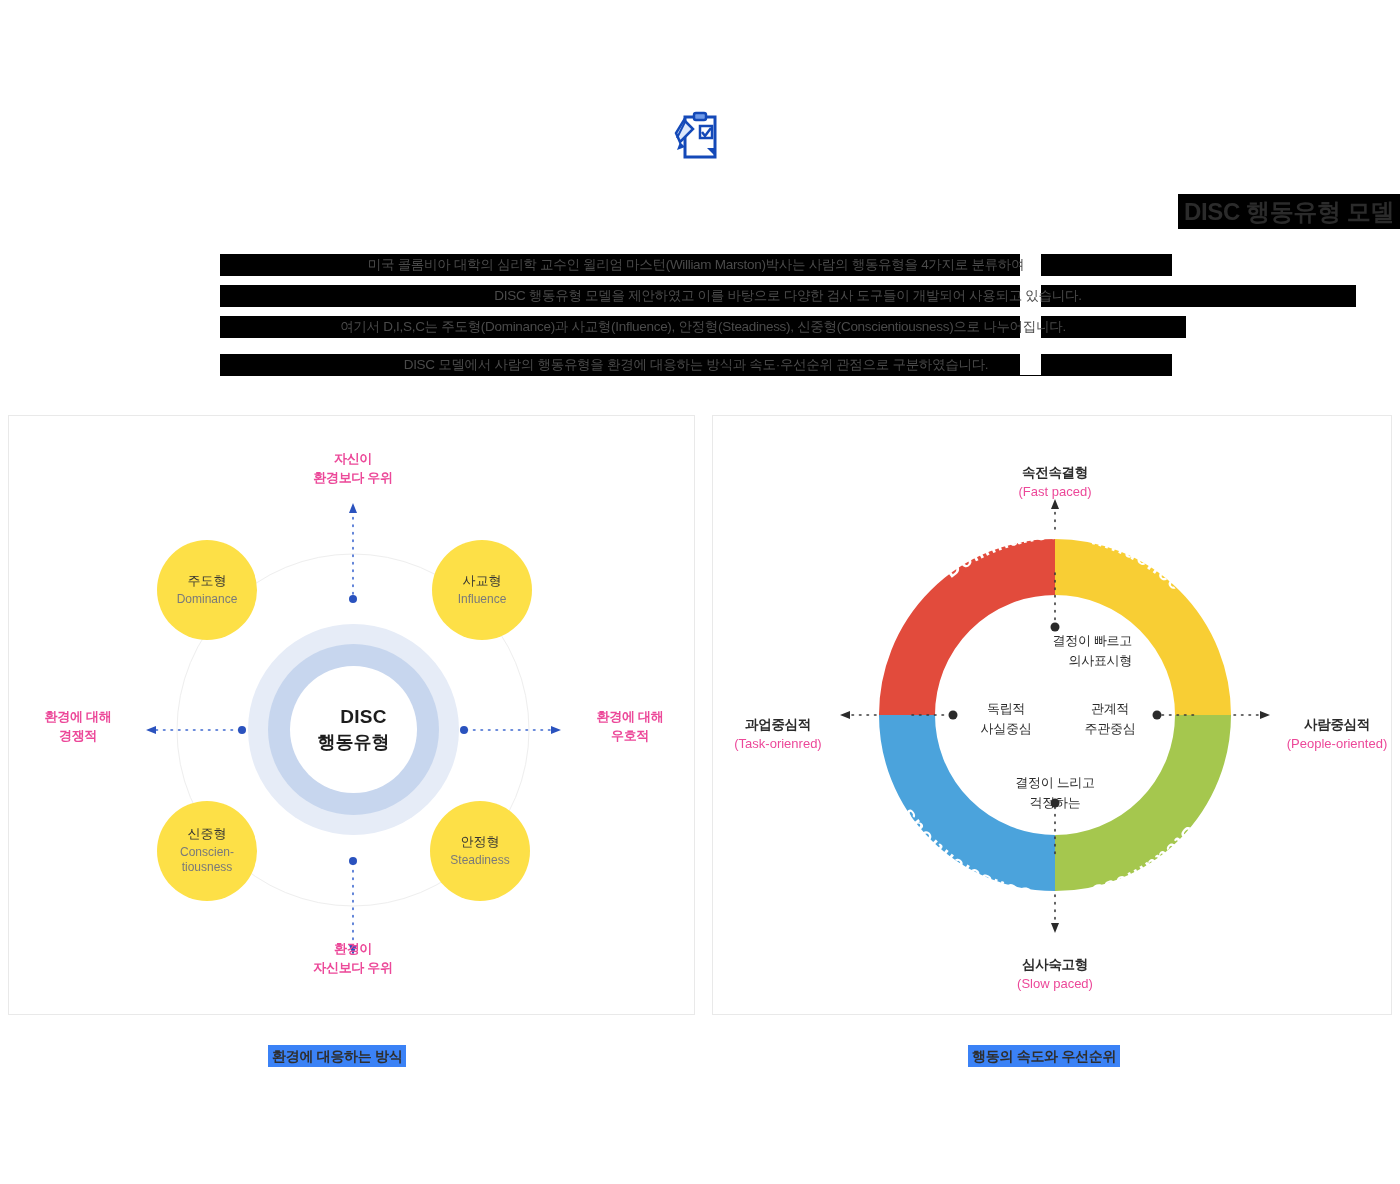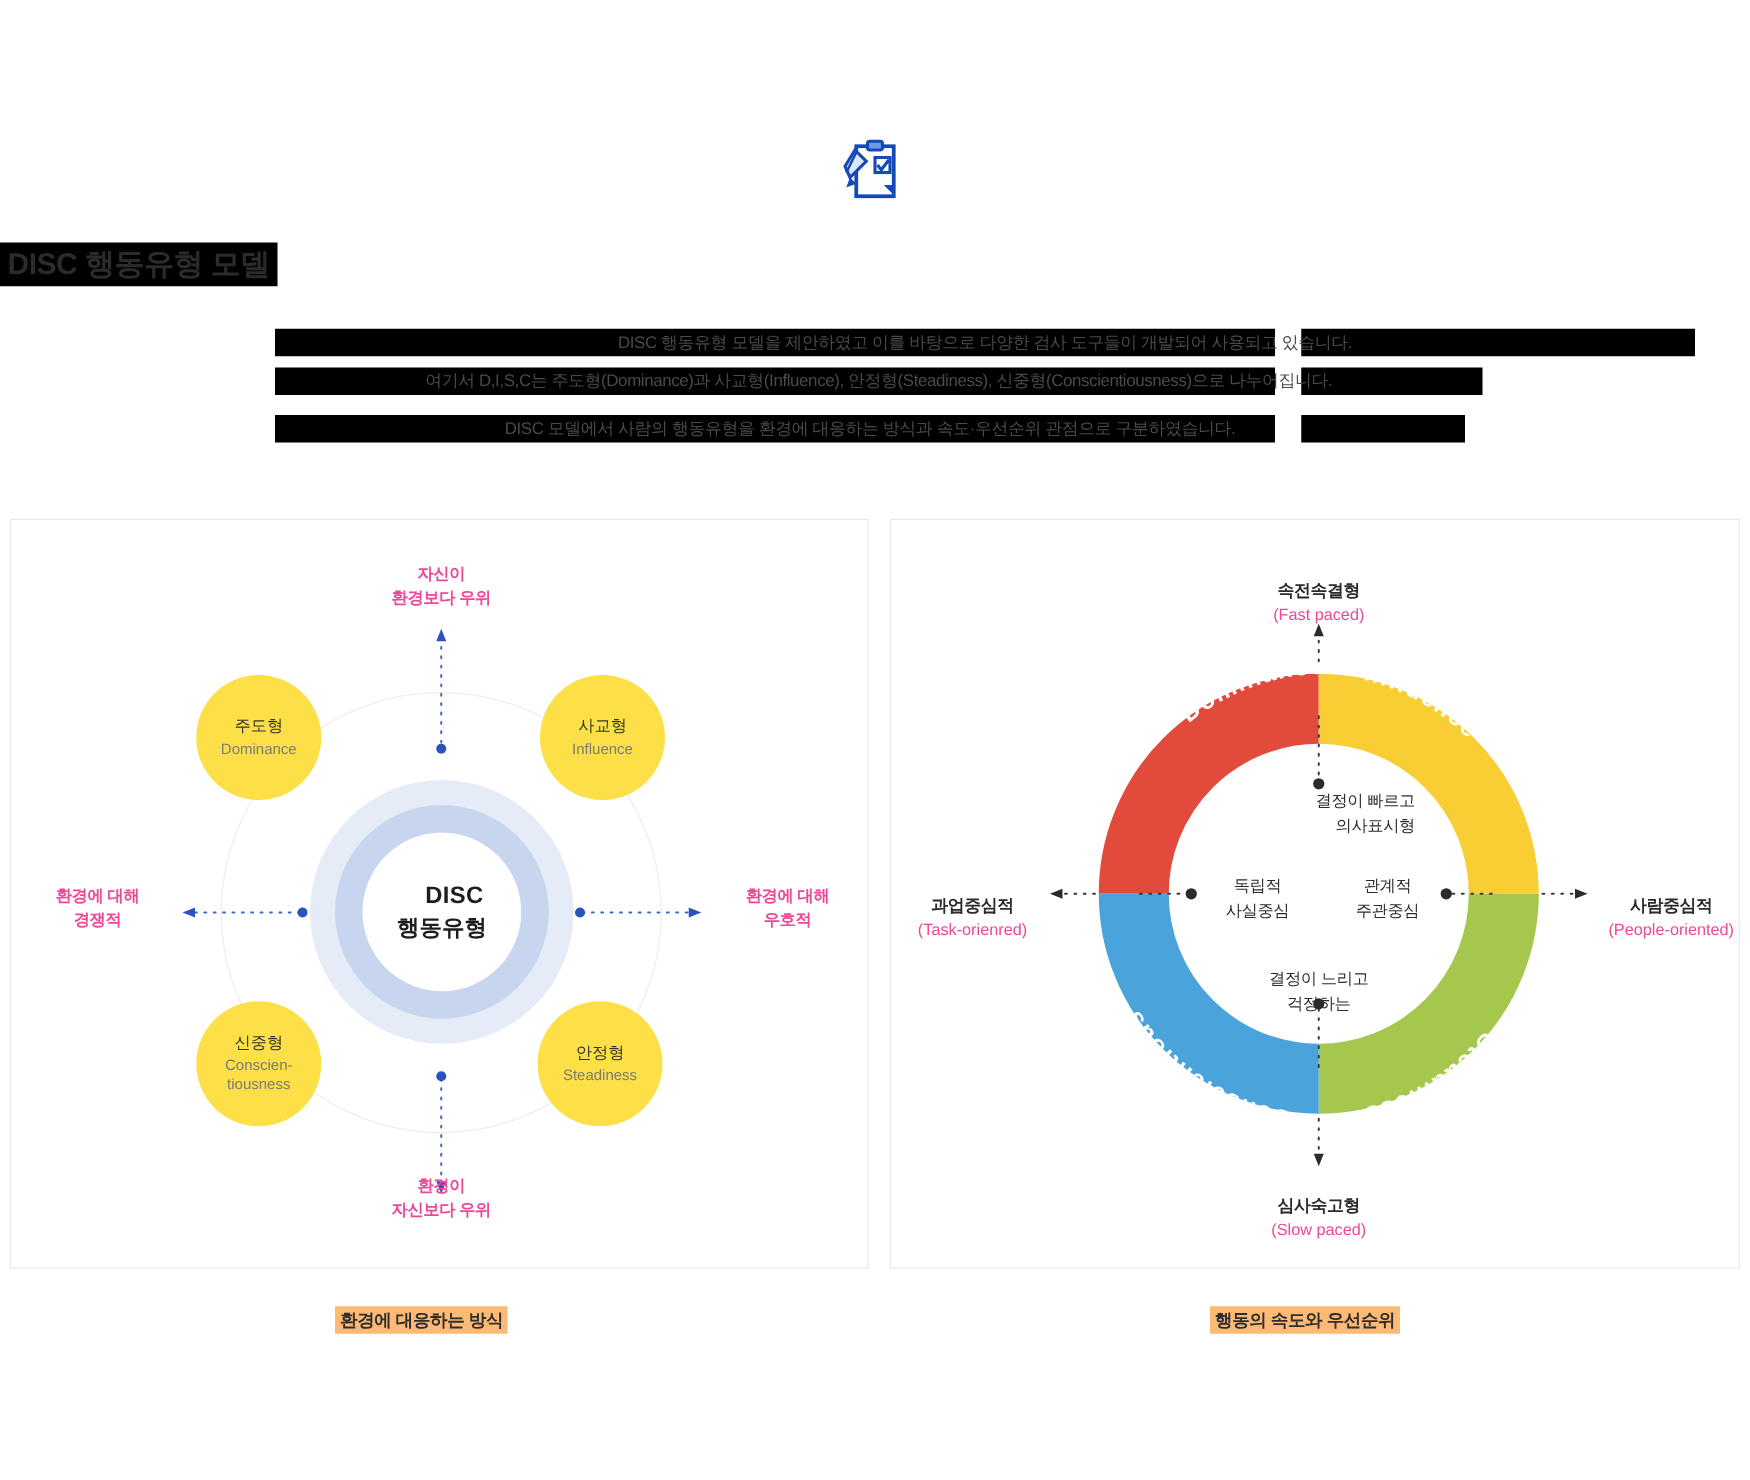--- a/index.html
+++ b/index.html
@@ -17,21 +17,21 @@
     text-align:center;
     padding-top:110px;
   }
   .clipboard-icon{
     width:52px;height:52px;
     margin:0 auto;
     display:block;
   }
   .doc-title-wrap{
     margin-top:32px;
-    text-align:left;
+    text-align:right;
   }
   .doc-title{
     display:inline-block;
     font-size:24px;
     font-weight:bold;
     letter-spacing:-0.4px;
     color:#2b2b2b;
     background:#000000;
     padding:2px 6px;
     line-height:1.3;
@@ -158,21 +158,21 @@
   
   .captions{
     position:absolute;
     left:0; top:1045px;
     width:1400px;
     height:24px;
   }
   .cap{
     position:absolute;
     display:inline-block;
-    background:#fdba74;
+    background:#3b82f6;
     color:#2e2e2e;
     font-size:14px;
     font-weight:bold;
     letter-spacing:-0.3px;
     padding:1px 4px;
     line-height:20px;
   }
   .cap-left{ left:268px; top:0;}
   .cap-right{ left:968px; top:0;}
 </style>
@@ -193,20 +193,21 @@
     </svg>
   </span>
 
   <div class="doc-title-wrap">
     <span class="doc-title">DISC 행동유형 모델</span>
   </div>
 </div>
 
 <div class="intro-block">
   <div class="caret-gap"></div>
+  <div class="intro-line l1"><span class="txt">미국 콜롬비아 대학의 심리학 교수인 윌리엄 마스턴(William Marston)박사는 사람의 행동유형을 4가지로 분류하여</span></div>
   <div class="intro-line l2"><span class="txt">DISC 행동유형 모델을 제안하였고 이를 바탕으로 다양한 검사 도구들이 개발되어 사용되고 있습니다.</span></div>
   <div class="intro-line l3"><span class="txt">여기서 D,I,S,C는 주도형(Dominance)과 사교형(Influence), 안정형(Steadiness), 신중형(Conscientiousness)으로 나누어집니다.</span></div>
   <div class="intro-line l4"><span class="txt">DISC 모델에서 사람의 행동유형을 환경에 대응하는 방식과 속도·우선순위 관점으로 구분하였습니다.</span></div>
 </div>
 
 <div class="panels">
   <div class="panel panel-left"></div>
   <div class="panel panel-right"></div>
 </div>
 

